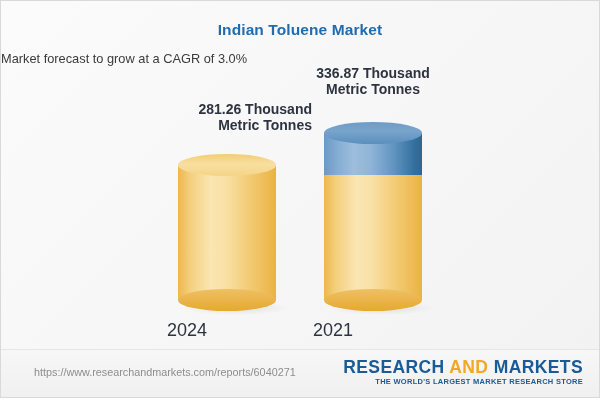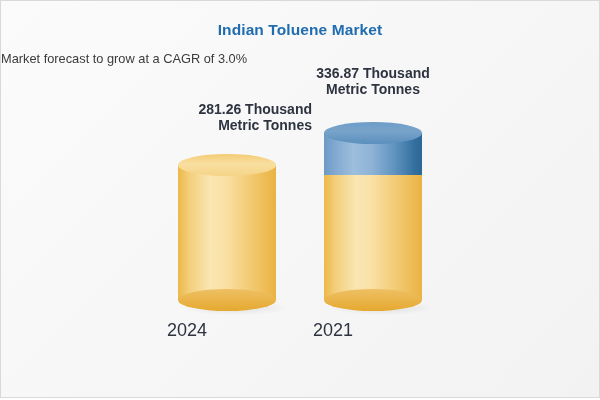--- a/index.html
+++ b/index.html
@@ -217,14 +217,22 @@
 
         <div class="seg seg-blue" style="top:11px; height:42px;"></div>
         <div class="cap cap-blue-top" style="top:0;"></div>
       </div>
 
       <div class="axis-label">2021</div>
     </div>
 
   </div>
 
+  <div class="footer">
+    <div class="footer-url">https://www.researchandmarkets.com/reports/6040271</div>
+
+    <div class="logo">
+      <div class="logo-main"><span>RESEARCH</span><span> </span><span class="logo-and">AND</span><span> </span><span>MARKETS</span></div>
+      <div class="logo-tag">THE WORLD'S LARGEST MARKET RESEARCH STORE</div>
+    </div>
+  </div>
 
 </div>
 
 </body></html>

